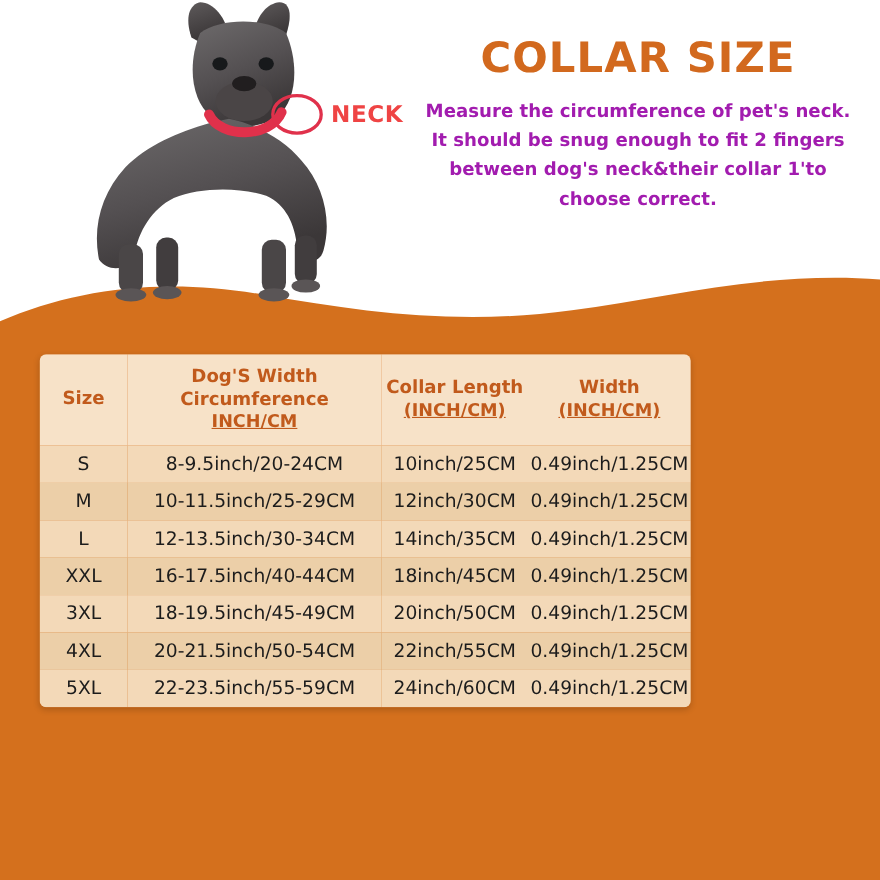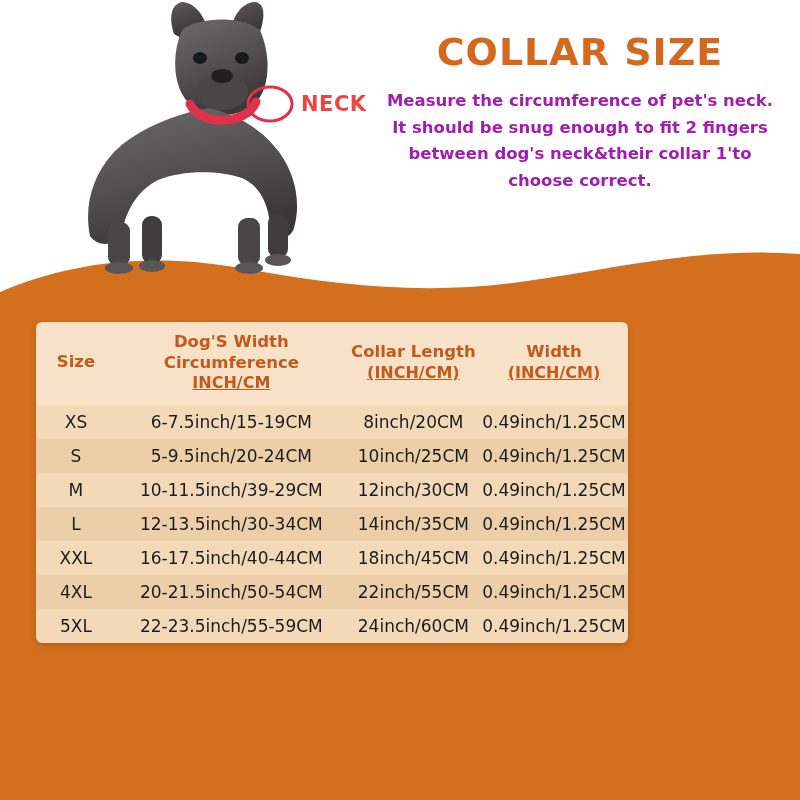--- a/index.html
+++ b/index.html
@@ -213,50 +213,50 @@
             <span class="sub">(INCH/CM)</span>
           </th>
           <th>
             <span>Width</span>
             <span class="sub">(INCH/CM)</span>
           </th>
         </tr>
       </thead>
       <tbody>
         <tr>
-          <td>XS</td>
-          <td>6-7.5inch/15-19CM</td>
-          <td>8inch/20CM</td>
-          <td>0.49inch/1.25CM</td>
-        </tr>
-        <tr>
           <td>S</td>
-          <td>5-9.5inch/20-24CM</td>
+          <td>8-9.5inch/20-24CM</td>
           <td>10inch/25CM</td>
           <td>0.49inch/1.25CM</td>
         </tr>
         <tr>
           <td>M</td>
-          <td>10-11.5inch/39-29CM</td>
+          <td>10-11.5inch/25-29CM</td>
           <td>12inch/30CM</td>
           <td>0.49inch/1.25CM</td>
         </tr>
         <tr>
           <td>L</td>
           <td>12-13.5inch/30-34CM</td>
           <td>14inch/35CM</td>
           <td>0.49inch/1.25CM</td>
         </tr>
         <tr>
           <td>XXL</td>
           <td>16-17.5inch/40-44CM</td>
           <td>18inch/45CM</td>
           <td>0.49inch/1.25CM</td>
         </tr>
         <tr>
+          <td>3XL</td>
+          <td>18-19.5inch/45-49CM</td>
+          <td>20inch/50CM</td>
+          <td>0.49inch/1.25CM</td>
+        </tr>
+        <tr>
           <td>4XL</td>
           <td>20-21.5inch/50-54CM</td>
           <td>22inch/55CM</td>
           <td>0.49inch/1.25CM</td>
         </tr>
         <tr>
           <td>5XL</td>
           <td>22-23.5inch/55-59CM</td>
           <td>24inch/60CM</td>
           <td>0.49inch/1.25CM</td>

